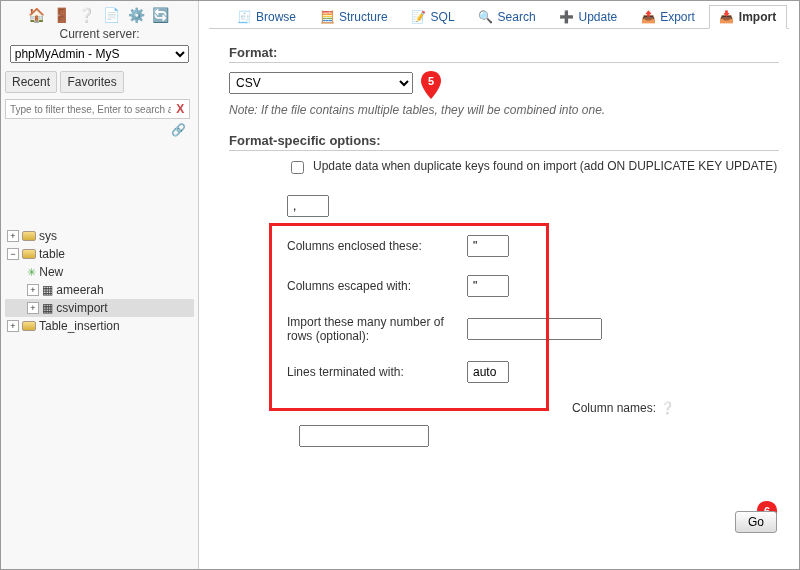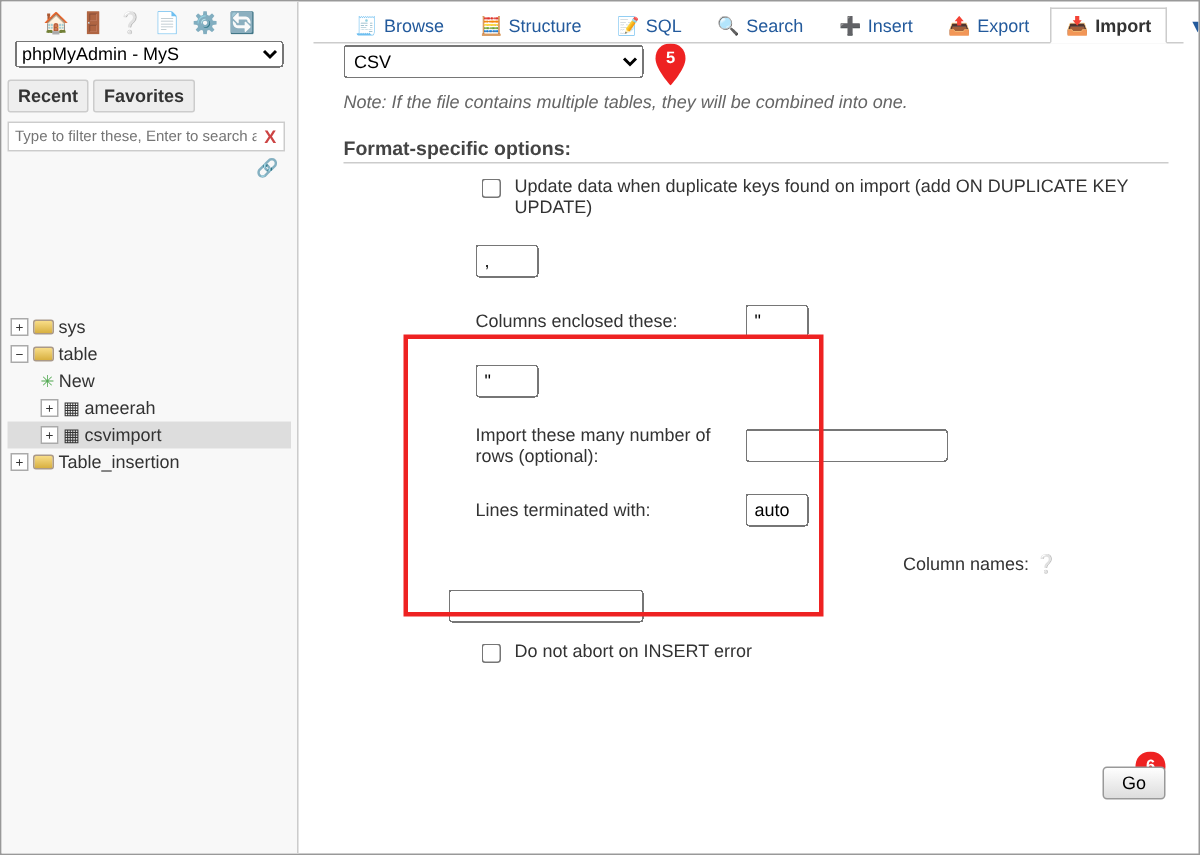--- a/index.html
+++ b/index.html
@@ -29,21 +29,21 @@
     margin-bottom: 4px;
   }
   .sidebar .iconrow span { margin: 0 2px; font-size: 14px; cursor: pointer; }
   .sidebar .label-center { text-align: center; color: #444; margin-bottom: 4px; }
   .sidebar select {
     width: 95%;
     margin: 0 auto 8px auto;
     display: block;
     font-size: 12px;
   }
-  .tab-btns { margin-bottom: 6px; font-weight: bold; }
+  .tab-btns { margin-bottom: 6px; }
   .tab-btn {
     display: inline-block;
     padding: 3px 6px;
     background: #eee;
     border: 1px solid #ccc;
     border-radius: 2px;
     cursor: pointer;
     font-size: 12px;
   }
   .filter-wrap {
@@ -113,23 +113,23 @@
   .toptab .tic { font-size: 12px; }
   .section-head {
     font-size: 13px;
     font-weight: bold;
     color: #444;
     margin: 16px 10px 8px 20px;
     border-bottom: 1px solid #ccc;
     padding-bottom: 2px;
   }
   .format-row { margin: 0 0 8px 20px; display:flex; align-items:center; gap:6px;}
-  .format-row select { width: 200px; font-size: 12px; padding: 2px; }
+  .format-row select { width: 184px; font-size: 12px; padding: 2px; }
   .note { font-style: italic; color: #666; margin: 6px 0 0 20px; }
-  .opts { margin-left: 108px; }
+  .opts { margin-left: 78px; }
   .opt-line { display:flex; align-items:flex-start; gap:6px; margin: 6px 0;}
   .opt-line input[type=checkbox]{ margin-top:2px;}
   .field-grid {
     position: relative;
     margin-top: 10px;
   }
   .field-row { display:flex; align-items:center; margin: 18px 0; }
   .field-row .lbl { width: 180px; color:#333; }
   .field-row input[type=text] {
     font-size:12px;
@@ -171,20 +171,21 @@
 
 <div class="sidebar">
   <div class="iconrow">
     <span>🏠</span>
     <span>🚪</span>
     <span>❔</span>
     <span>📄</span>
     <span>⚙️</span>
     <span>🔄</span>
   </div>
+  <div class="label-center">Current server:</div>
   <select>
     <option>phpMyAdmin       - MyS</option>
   </select>
   <div class="tab-btns">
     <span class="tab-btn">Recent</span>
     <span class="tab-btn">Favorites</span>
   </div>
   <div class="filter-wrap">
     <input placeholder="Type to filter these, Enter to search all" style="">
     <span class="x">X</span>
@@ -237,35 +238,36 @@
     <div class="toptab">
         <span class="tic">📝</span>
         <span>SQL</span>
       </div>
     <div class="toptab">
         <span class="tic">🔍</span>
         <span>Search</span>
       </div>
     <div class="toptab">
         <span class="tic">➕</span>
-        <span>Insert</span>
+        <span>Update</span>
       </div>
     <div class="toptab">
         <span class="tic">📤</span>
         <span>Export</span>
       </div>
     <div class="toptab active">
         <span class="tic">📥</span>
         <span>Import</span>
       </div>
     <div class="toptab">
         <span class="tic">▼</span>
       </div>
   </div>
 
+  <div class="section-head">Format:</div>
   <div class="format-row">
     <select>
       <option>CSV</option>
     </select>
     <span class="pin">
       <svg width="24" height="28" viewBox="0 0 24 28">
           <path d="M12 0C6 0 2 4 2 10c0 7 10 18 10 18s10-11 10-18C22 4 18 0 12 0z" fill="#e22"></path>
         </svg>
       <span>5</span>
     </span>
@@ -282,20 +284,21 @@
 
     <div class="field-grid">
       <div class="field-row">
         <input type="text" class="small" value="," style="">
       </div>
       <div class="field-row">
         <span class="lbl">Columns enclosed these:</span>
         <input type="text" class="small" value="&quot;" style="">
       </div>
       <div class="field-row">
+        <span class="lbl">Columns escaped with:</span>
         <input type="text" class="small" value="&quot;" style="">
       </div>
       <div class="field-row">
         <span class="lbl">Import these many number of rows (optional):</span>
         <input type="text" class="big" value="" style="">
       </div>
       <div class="field-row">
         <span class="lbl">Lines terminated with:</span>
         <input type="text" class="small" value="auto" style="">
       </div>
@@ -304,26 +307,20 @@
     <div class="colnames">
       <span>Column names:</span>
       <span style="color:#39c;">❔</span>
     </div>
   </div>
 
   <div class="free-input">
     <input type="text" style="">
   </div>
 
-  <div class="opts" style="margin-top:12px;">
-    <div class="opt-line">
-      <input type="checkbox" style="">
-      <span>Do not abort on INSERT error</span>
-    </div>
-  </div>
 
   <span class="pin p6">
     <svg width="24" height="28" viewBox="0 0 24 28">
         <path d="M12 0C6 0 2 4 2 10c0 7 10 18 10 18s10-11 10-18C22 4 18 0 12 0z" fill="#e22"></path>
       </svg>
     <span>6</span>
   </span>
   <button class="go-btn">Go</button>
 </div>
 

